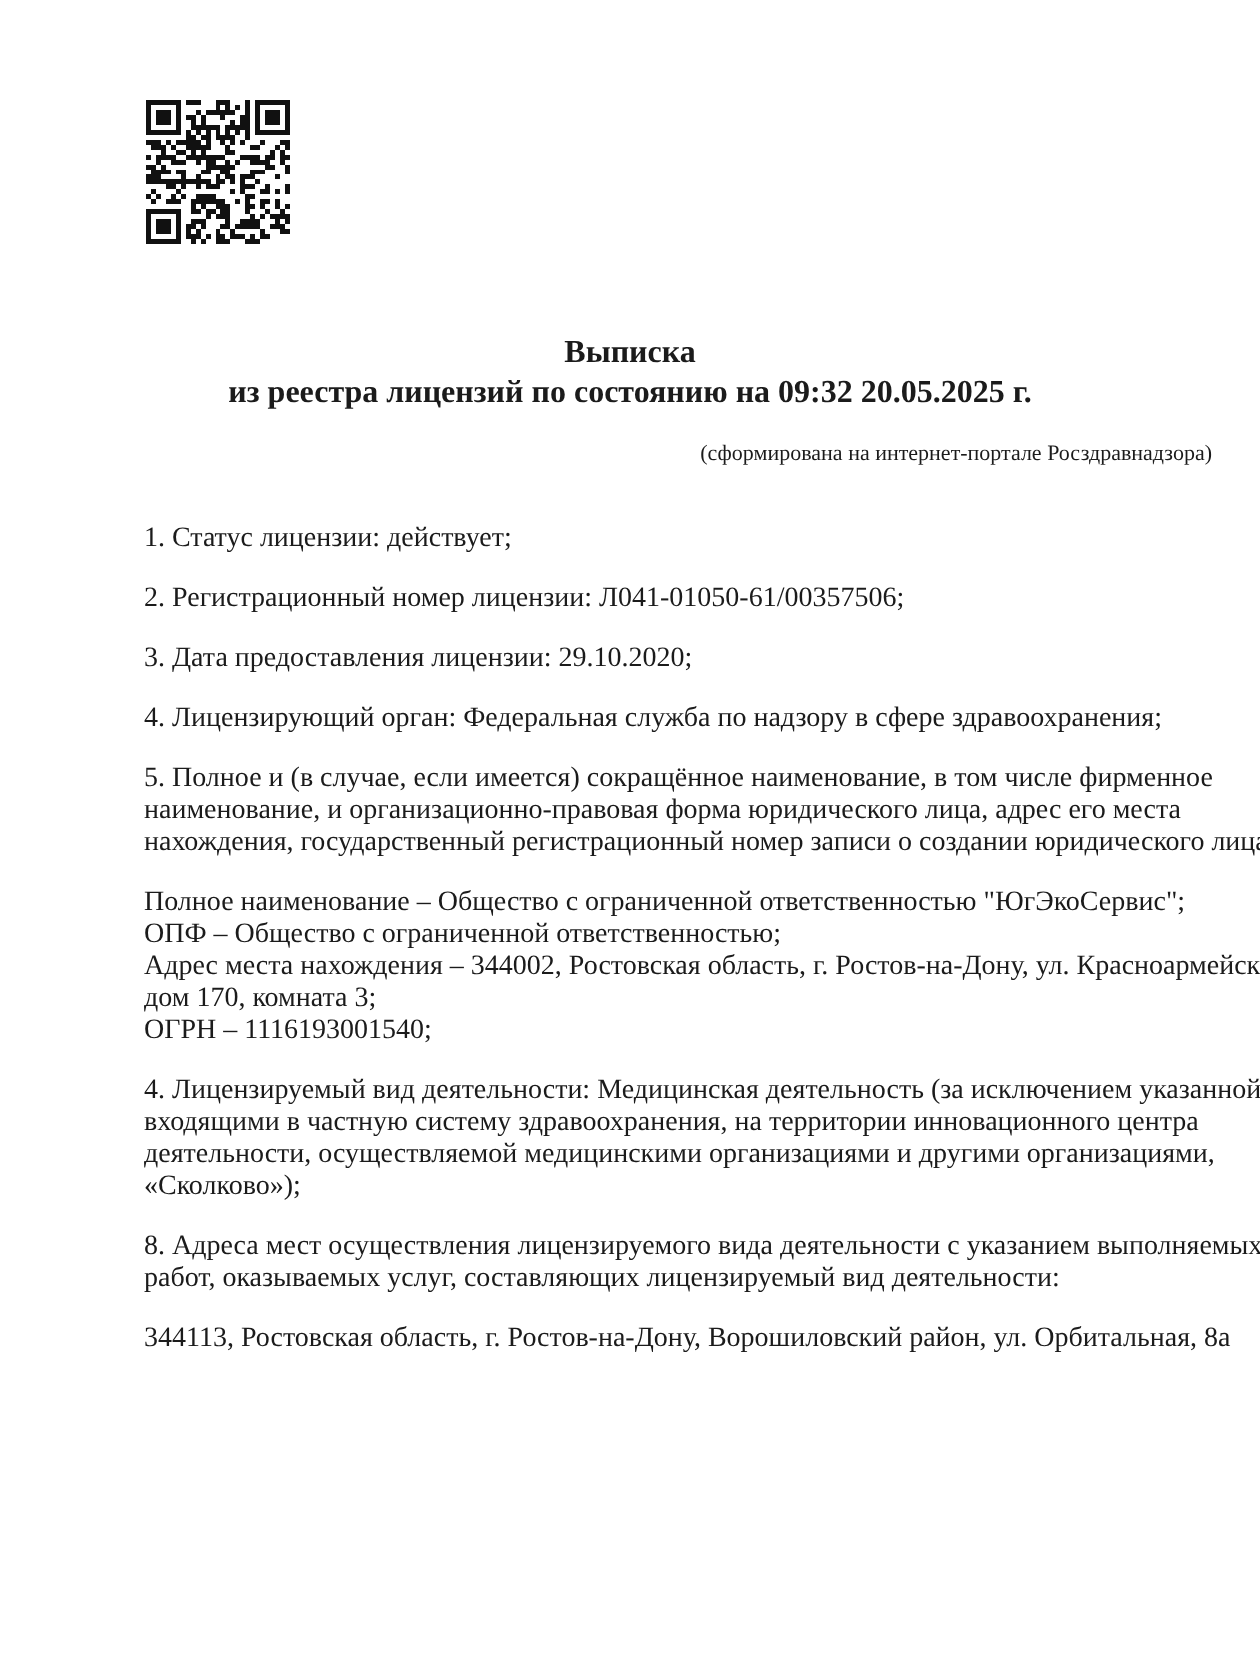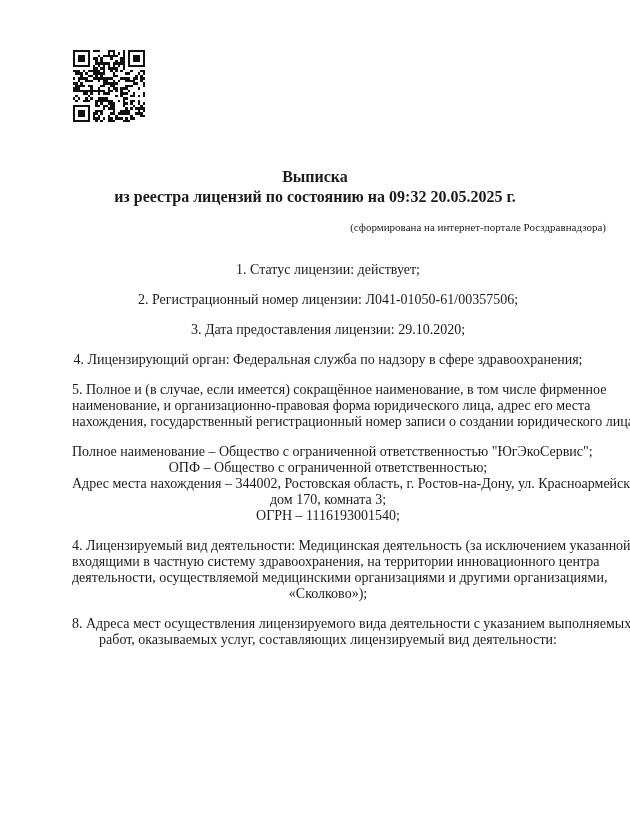--- a/index.html
+++ b/index.html
@@ -40,21 +40,21 @@
   }
   .doc-body {
     position: absolute;
     top: 262px;
     left: 72px;
     width: 512px;
     font-size: 14px;
     line-height: 16px;
   }
   .para { margin: 0 0 14px 0; }
-  .para div { white-space: nowrap; text-align: center; }
+  .para div { white-space: nowrap; }
 </style>
 </head>
 <body>
 
 <div class="page">
 
   <svg id="qr" class="qr" viewBox="0 0 29 29" shape-rendering="crispEdges">
       <g fill="#111111">
         <rect x="0" y="0" width="1" height="1"></rect>
         <rect x="1" y="0" width="1" height="1"></rect>
@@ -505,15 +505,18 @@
     <div class="para">
         <div>4. Лицензируемый вид деятельности: Медицинская деятельность (за исключением указанной</div>
         <div>входящими в частную систему здравоохранения, на территории инновационного центра</div>
         <div>деятельности, осуществляемой медицинскими организациями и другими организациями,</div>
         <div>«Сколково»);</div>
       </div>
     <div class="para">
         <div>8. Адреса мест осуществления лицензируемого вида деятельности с указанием выполняемых</div>
         <div>работ, оказываемых услуг, составляющих лицензируемый вид деятельности:</div>
       </div>
+    <div class="para">
+        <div>344113, Ростовская область, г. Ростов-на-Дону, Ворошиловский район, ул. Орбитальная, 8а</div>
+      </div>
   </div>
 
 </div>
 
 </body></html>

